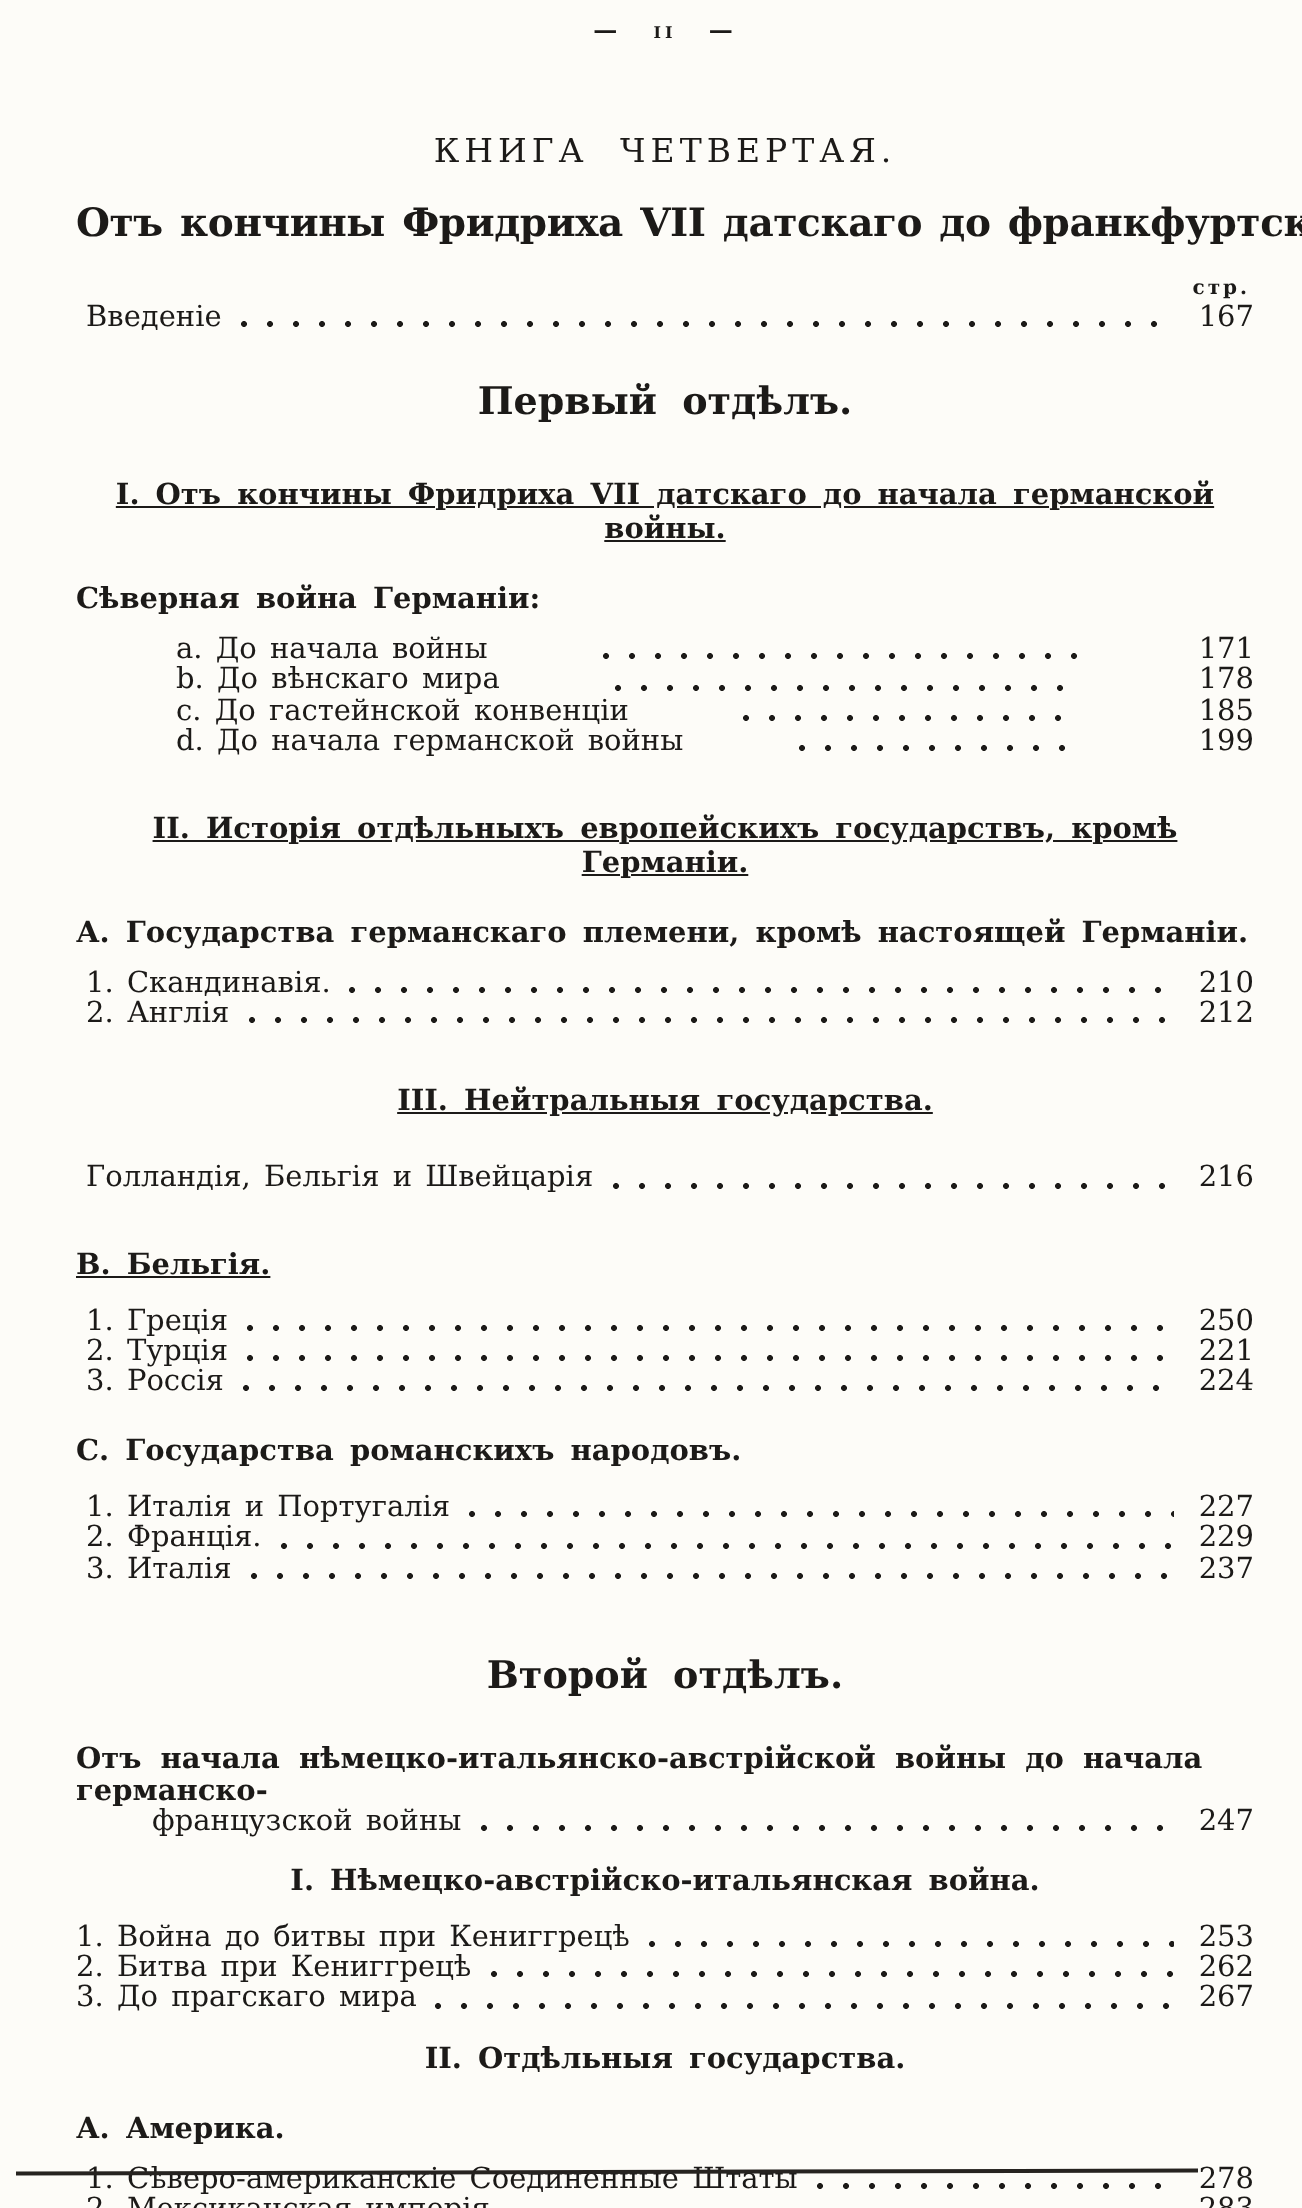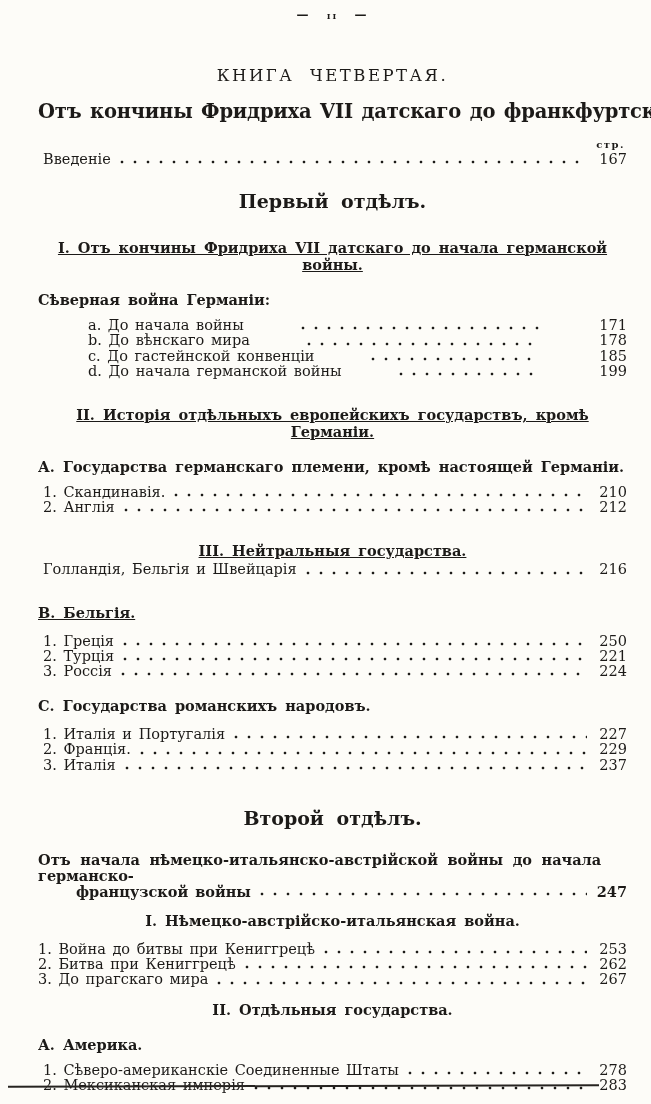--- a/index.html
+++ b/index.html
@@ -75,42 +75,42 @@
   .group-heading {
     font-size:14.5px; font-weight:bold;
     word-spacing:3px;
     line-height:16px;
   }
   .lead-line1 {
     font-size:14.5px; font-weight:bold;
     word-spacing:4.5px;
     line-height:16px;
   }
-  .bold-row { font-weight:bold; }
+  .bold-row { font-weight:normal; }
 
   .ind-letter { padding-left:50px;gap:48px; }
   .ind-num    { padding-left:5px; }
   .ind-cont   { padding-left:38px; }
 
   .bottom-rule {
     position:absolute;
     left:8px; top:1085px;
     width:591px; height:2px;
     background:#262320;
     transform:rotate(-0.15deg);
   }
 
   
   .mt-intro   { margin-top:2px; }
   .mt-part1   { margin-top:23px; }
   .mt-ch      { margin-top:27px;text-decoration:underline; }
   .mt-group   { margin-top:19px; }
   .mt-items   { margin-top:10px; }
   .mt-items2  { margin-top:13px; }
-  .mt-neutral { margin-top:3px; }
+  .mt-neutral { margin-top:23px; }
   .mt-part2   { margin-top:34px; }
   .mt-lead    { margin-top:23px; }
   .mt-ch2     { margin-top:13px; }
 </style>
 </head>
 <body>
 
 <div class="page">
   <div class="inner">
 

